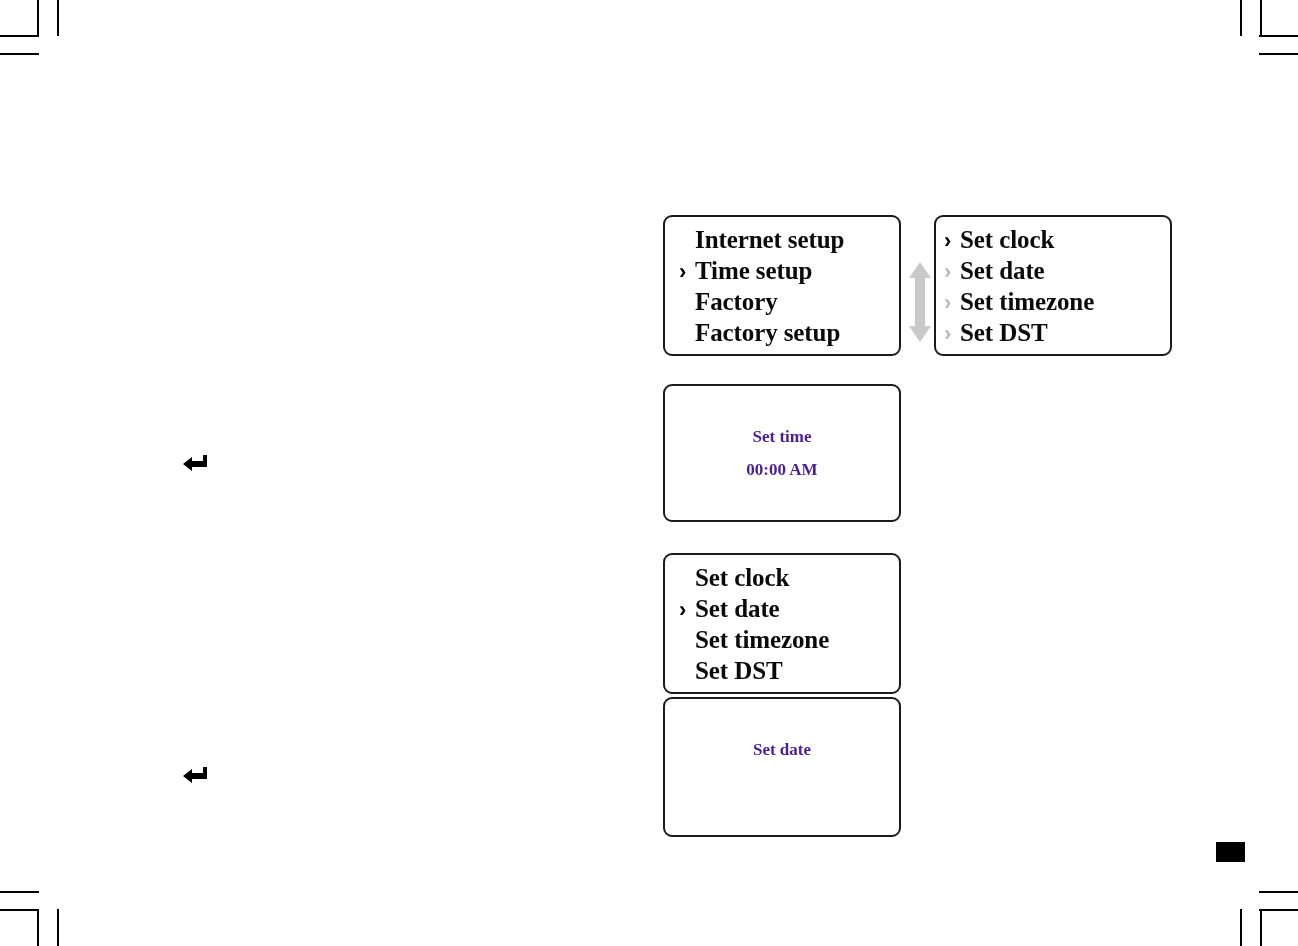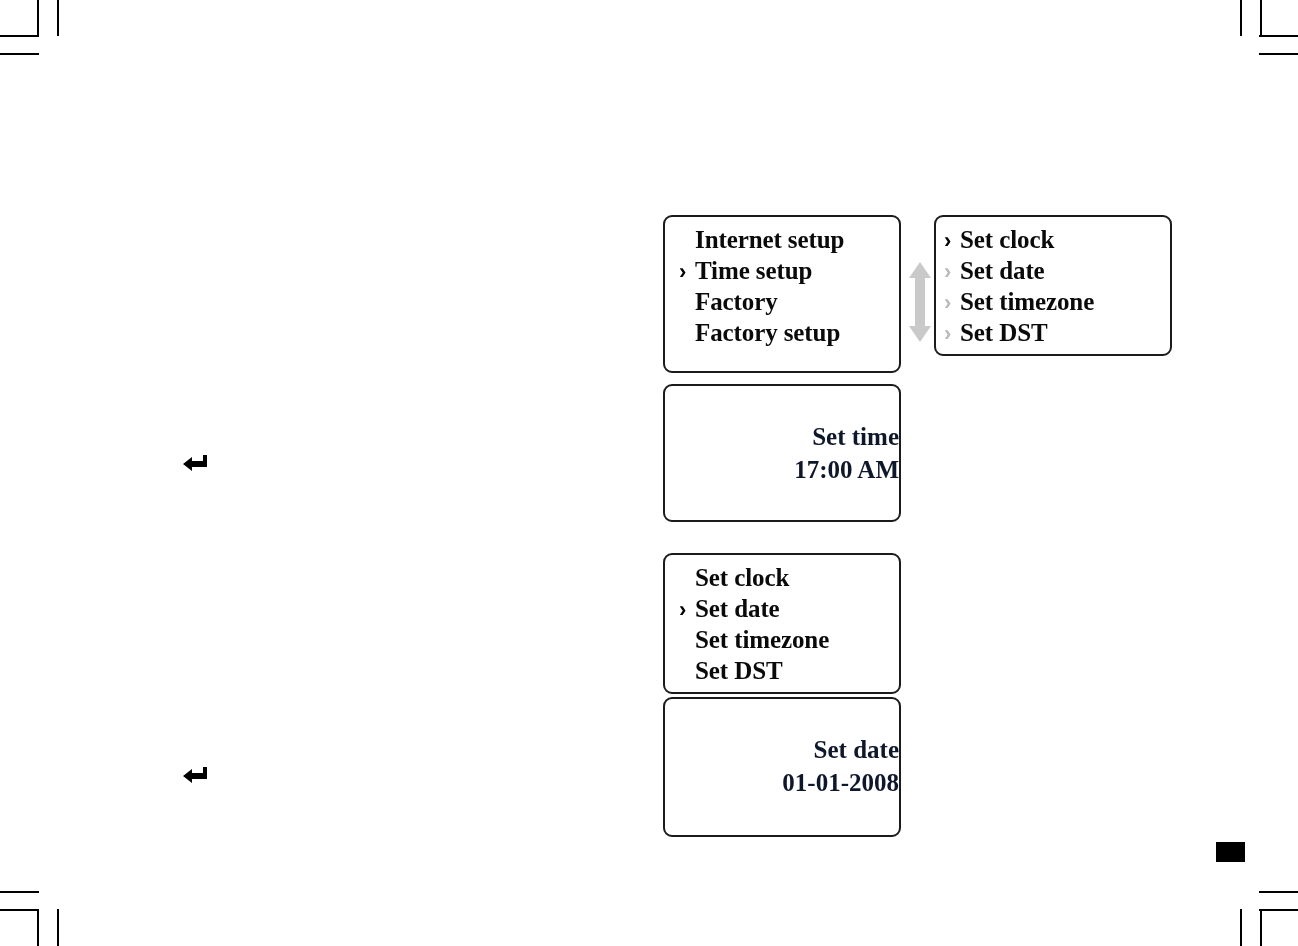--- a/index.html
+++ b/index.html
@@ -70,26 +70,25 @@
     letter-spacing: -0.1px;
     font-family: "Liberation Serif", "DejaVu Serif", serif;
   }
 
   
   .value-panel-inner {
     padding-top: 34px;
     text-align: center;
   }
   .value-line {
-    font-size: 25px;
+    font-size: 17px;
     font-weight: bold;
-    color: #0f172a;
+    color: #4c1d95;
     line-height: 33px;
     font-family: "Liberation Serif", "DejaVu Serif", serif;
-    text-align: right;
   }
 
   
   .scroll-arrow {
     position: absolute;
   }
 
   
   .return-arrow {
     position: absolute;
@@ -113,21 +112,21 @@
 <div class="crop-mark crop-v" style="left:37px; top:909px; height:37px;"></div>
 <div class="crop-mark crop-v" style="left:57px; top:909px; height:37px;"></div>
 
 <div class="crop-mark crop-h" style="left:1259px; top:891px; width:39px;"></div>
 <div class="crop-mark crop-h" style="left:1259px; top:909px; width:39px;"></div>
 <div class="crop-mark crop-v" style="left:1260px; top:909px; height:37px;"></div>
 <div class="crop-mark crop-v" style="left:1240px; top:909px; height:37px;"></div>
 
 <div class="ink-block" style="left:1216px; top:842px; width:29px; height:20px;"></div>
 
-<div class="lcd-panel list-panel" style="left:663px; top:215px; width:238px; height:158px;">
+<div class="lcd-panel list-panel" style="left:663px; top:215px; width:238px; height:141px;">
   <div class="menu-row">
     <span class="menu-chevron chev-hidden">›</span>
     <span class="menu-label">Internet setup</span>
   </div>
   <div class="menu-row">
     <span class="menu-chevron">›</span>
     <span class="menu-label">Time setup</span>
   </div>
   <div class="menu-row">
     <span class="menu-chevron chev-hidden">›</span>
@@ -160,21 +159,21 @@
   </div>
   <div class="menu-row" style="padding-left:8px;">
     <span class="menu-chevron chev-dim">›</span>
     <span class="menu-label">Set DST</span>
   </div>
 </div>
 
 <div class="lcd-panel" style="left:663px; top:384px; width:238px; height:138px;">
   <div class="value-panel-inner">
     <div class="value-line">Set time</div>
-    <div class="value-line">17:00 AM</div>
+    <div class="value-line">00:00 AM</div>
   </div>
 </div>
 
 <div class="lcd-panel list-panel" style="left:663px; top:553px; width:238px; height:141px;">
   <div class="menu-row">
     <span class="menu-chevron chev-hidden">›</span>
     <span class="menu-label">Set clock</span>
   </div>
   <div class="menu-row">
     <span class="menu-chevron">›</span>
@@ -186,21 +185,20 @@
   </div>
   <div class="menu-row">
     <span class="menu-chevron chev-hidden">›</span>
     <span class="menu-label">Set DST</span>
   </div>
 </div>
 
 <div class="lcd-panel" style="left:663px; top:697px; width:238px; height:140px;">
   <div class="value-panel-inner">
     <div class="value-line">Set date</div>
-    <div class="value-line">01-01-2008</div>
   </div>
 </div>
 
 <div class="return-arrow" style="left:183px; top:455px; width:24px; height:18px;">
   <svg width="24" height="18" viewBox="0 0 24 18" xmlns="http://www.w3.org/2000/svg" aria-hidden="true">
     <polygon points="0,9 9,2 9,6 20,6 20,0 24,0 24,12 9,12 9,16" fill="#000000"></polygon>
   </svg>
 </div>
 
 <div class="return-arrow" style="left:183px; top:767px; width:24px; height:18px;">

